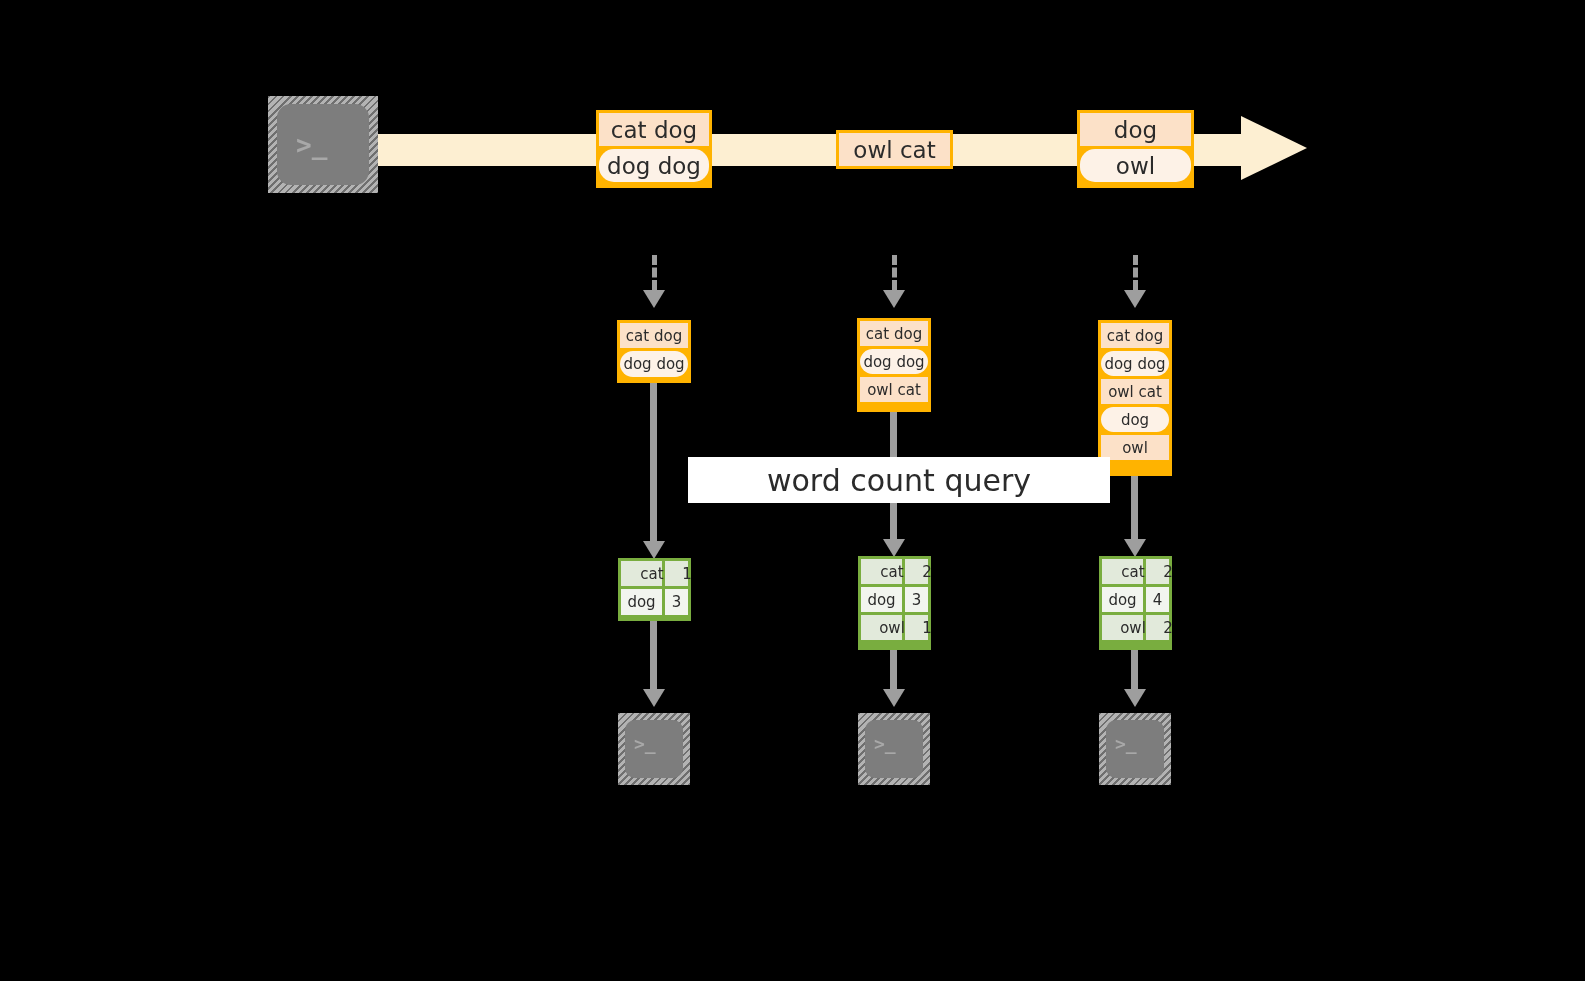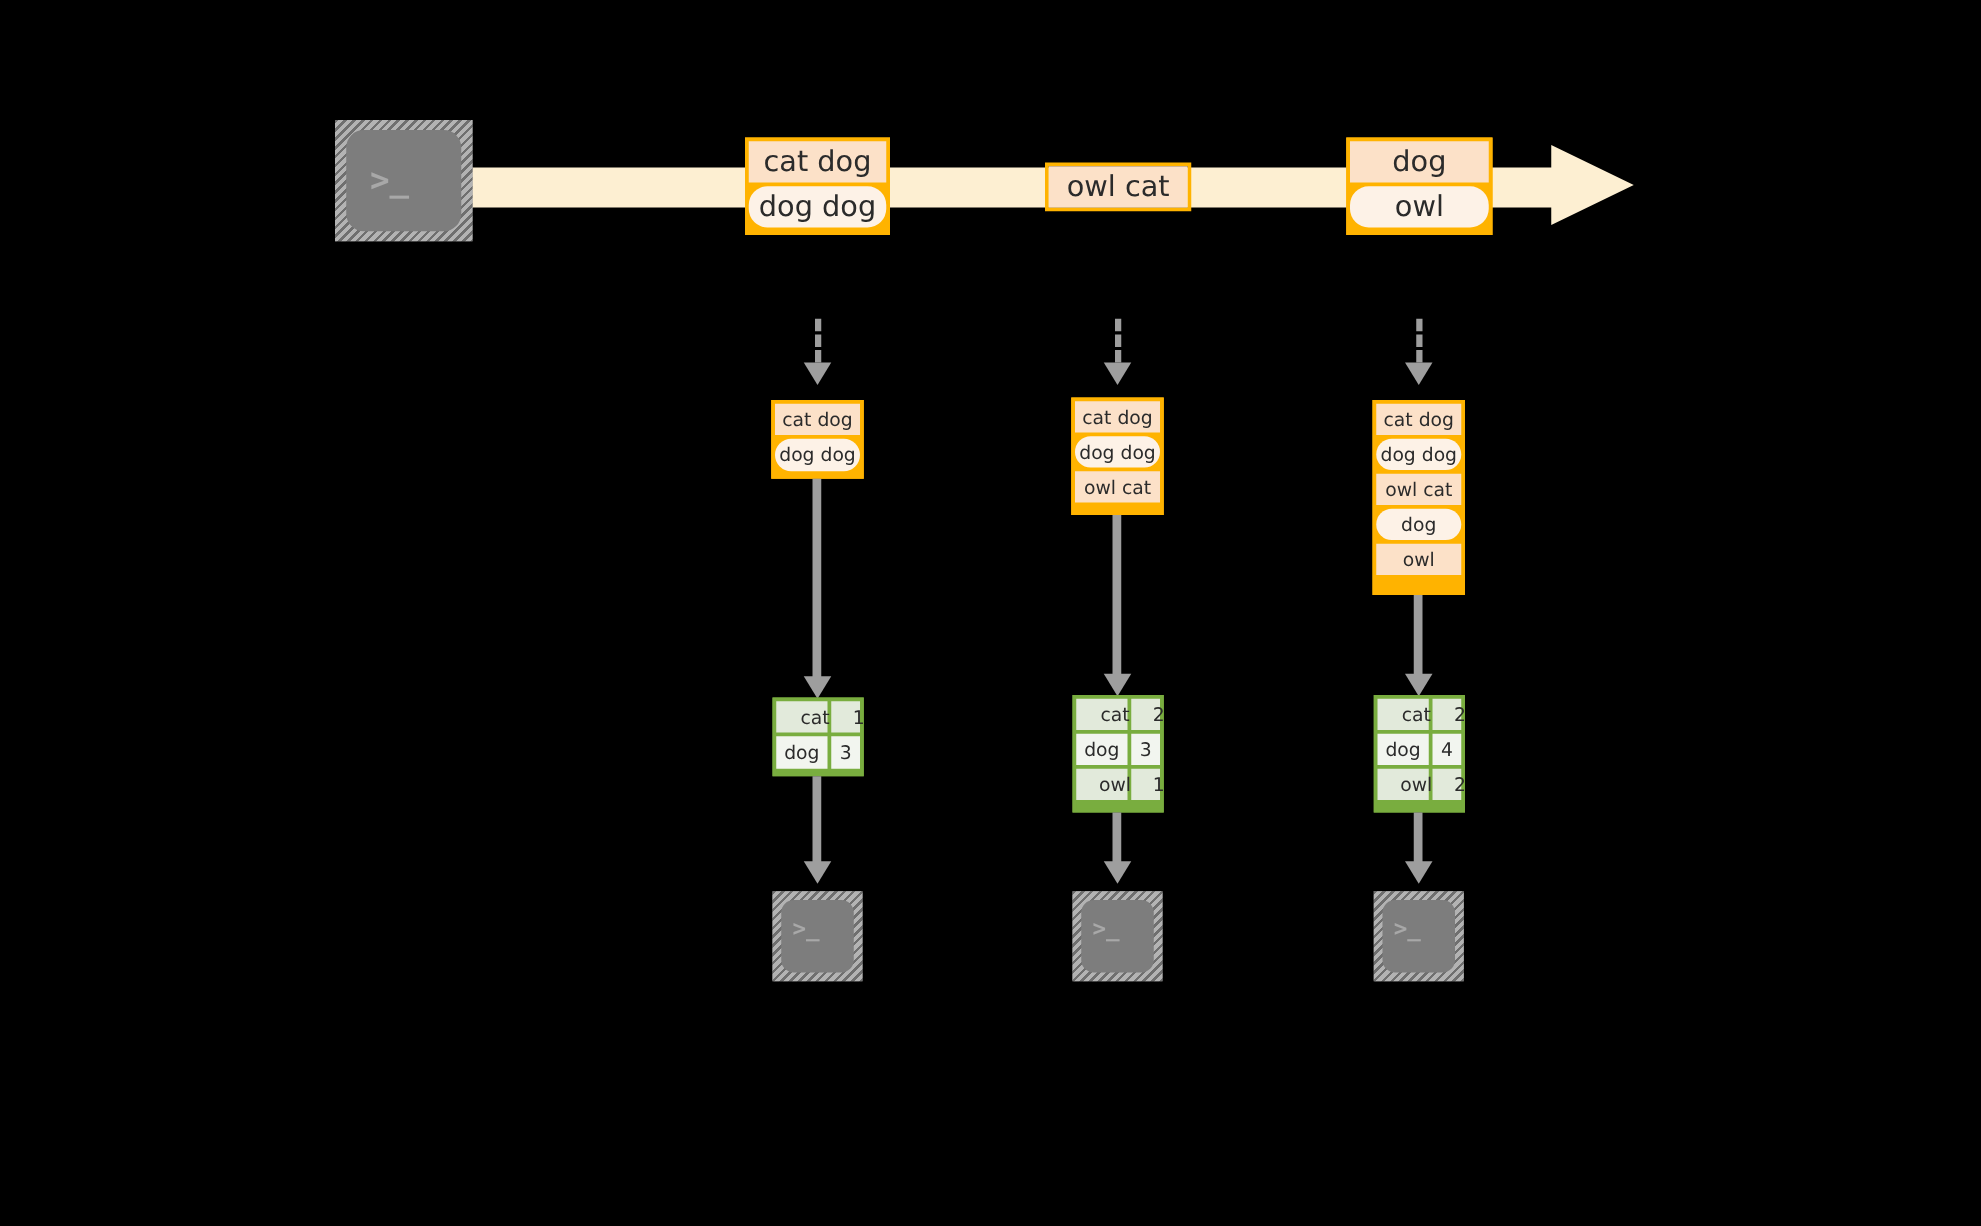--- a/index.html
+++ b/index.html
@@ -273,14 +273,17 @@
 
   <div class="gline" style="left:1131px; top:650px; width:7px; height:43px;"></div>
   <div class="ghead" style="left:1124px; top:689px;"></div>
 
   <div class="term" style="left:1099px; top:713px; width:72px; height:72px;">
     <div class="hatch"></div>
     <div class="inner" style="left:7px; top:7px; right:7px; bottom:7px; border-radius:10px;"></div>
     <div class="glyph" style="left:16px; top:22px; font-size:18px;">&gt;_</div>
   </div>
 
+  <div class="qband">
+    <span>word count query</span>
+  </div>
 
 </div>
 
 </body></html>

